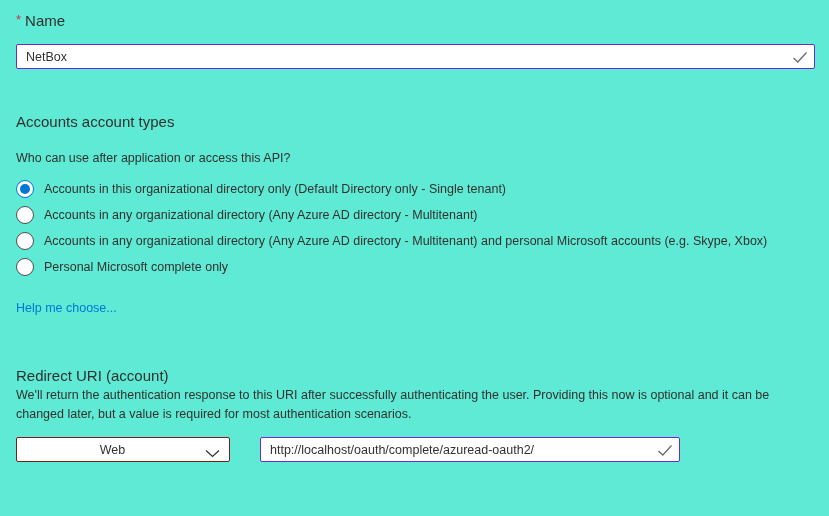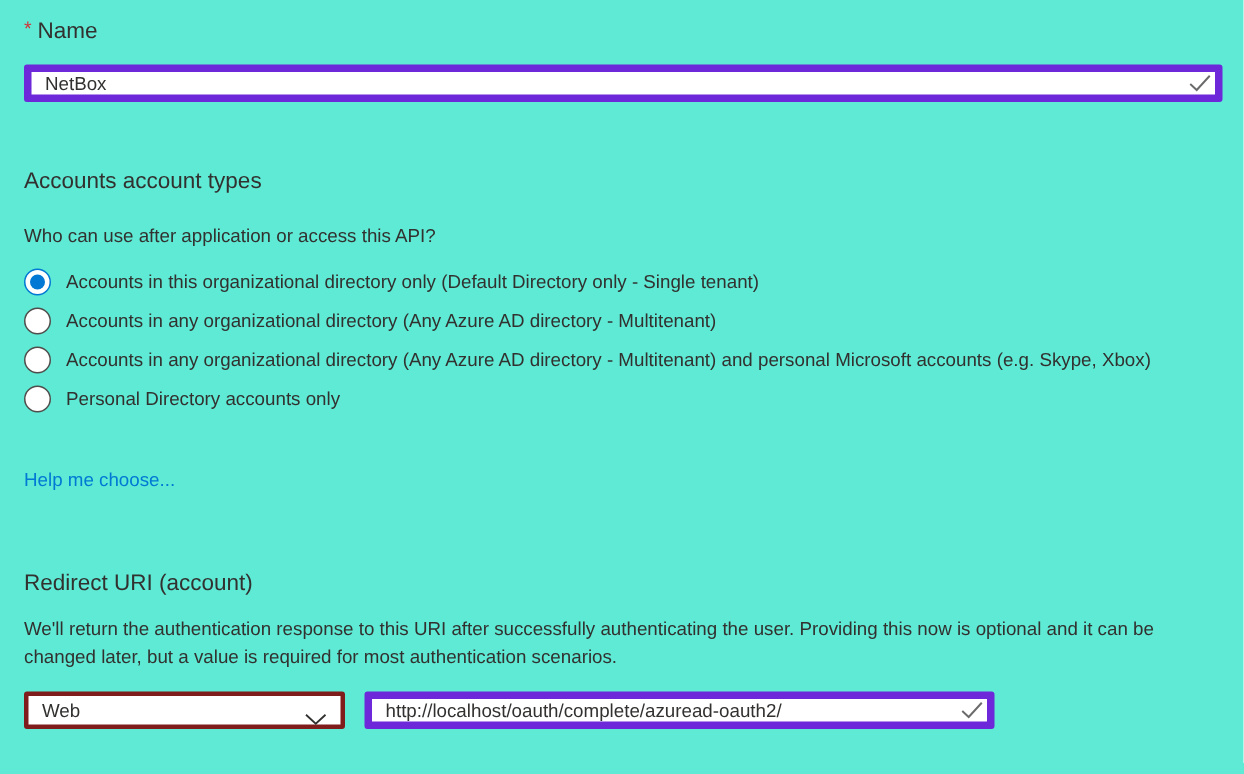--- a/index.html
+++ b/index.html
@@ -36,21 +36,21 @@
   }
   .name-desc { margin-top: 14px; }
   .input-wrap {
     position: relative;
     display: inline-block;
   }
   .name-input-wrap { margin-top: 12px; width: 799px; }
   .text-input {
     width: 100%;
     height: 25px;
-    border: 5px solid #6d28d9;
+    border: 1px solid #6d28d9;
     border-radius: 2px;
     padding: 0 26px 0 9px;
     font-family: "Liberation Sans", "DejaVu Sans", sans-serif;
     font-size: 12.5px;
     color: #323130;
     background: #ffffff;
     outline: none;
   }
   .valid-check {
     position: absolute;
@@ -90,58 +90,58 @@
     background: #0078d4;
   }
   .radio-label {
     margin-left: 10px;
     font-size: 12.5px;
     color: #323130;
     white-space: nowrap;
   }
   .help-link {
     display: inline-block;
-    margin-top: 34px;
+    margin-top: 21px;
     font-size: 12.5px;
     color: #0078d4;
     text-decoration: none;
     cursor: pointer;
     text-align: right;
   }
   .redirect-section { margin-top: 50px; }
   .redirect-desc {
-    margin-top: 11px;
     max-width: 807px;
   }
   .controls-row {
     margin-top: 13px;
     display: flex;
     align-items: center;
   }
   .platform-select {
     position: relative;
     width: 214px;
     height: 25px;
-    border: 3px solid #7f1d1d;
+    border: 1px solid #7f1d1d;
     border-radius: 2px;
     background: #ffffff;
     display: flex;
     align-items: center;
     padding: 0 30px 0 9px;
     font-size: 12.5px;
     color: #323130;
     cursor: pointer;
+    justify-content: center;
   }
   .chevron-icon {
     position: absolute;
     right: 9px;
     top: 9px;
     pointer-events: none;
   }
-  .uri-input-wrap { margin-left: 13px; width: 420px; }
+  .uri-input-wrap { margin-left: 30px; width: 420px; }
 </style>
 </head>
 <body>
 
 <div class="page">
 
   
   <div class="section-title">
     <span class="required-marker">*</span><span>Name</span>
   </div>
@@ -166,21 +166,21 @@
       <div class="radio-row">
         <span class="radio-circle"></span>
         <span class="radio-label">Accounts in any organizational directory (Any Azure AD directory - Multitenant)</span>
       </div>
       <div class="radio-row">
         <span class="radio-circle"></span>
         <span class="radio-label">Accounts in any organizational directory (Any Azure AD directory - Multitenant) and personal Microsoft accounts (e.g. Skype, Xbox)</span>
       </div>
       <div class="radio-row">
         <span class="radio-circle"></span>
-        <span class="radio-label">Personal Directory accounts only</span>
+        <span class="radio-label">Personal Microsoft complete only</span>
       </div>
     </div>
     <a class="help-link" href="#">Help me choose...</a>
   </div>
 
   
   <div class="redirect-section">
     <div class="section-title">Redirect URI (account)</div>
     <div class="desc redirect-desc">We'll return the authentication response to this URI after successfully authenticating the user. Providing this now is optional and it can be changed later, but a value is required for most authentication scenarios.</div>
     <div class="controls-row">

